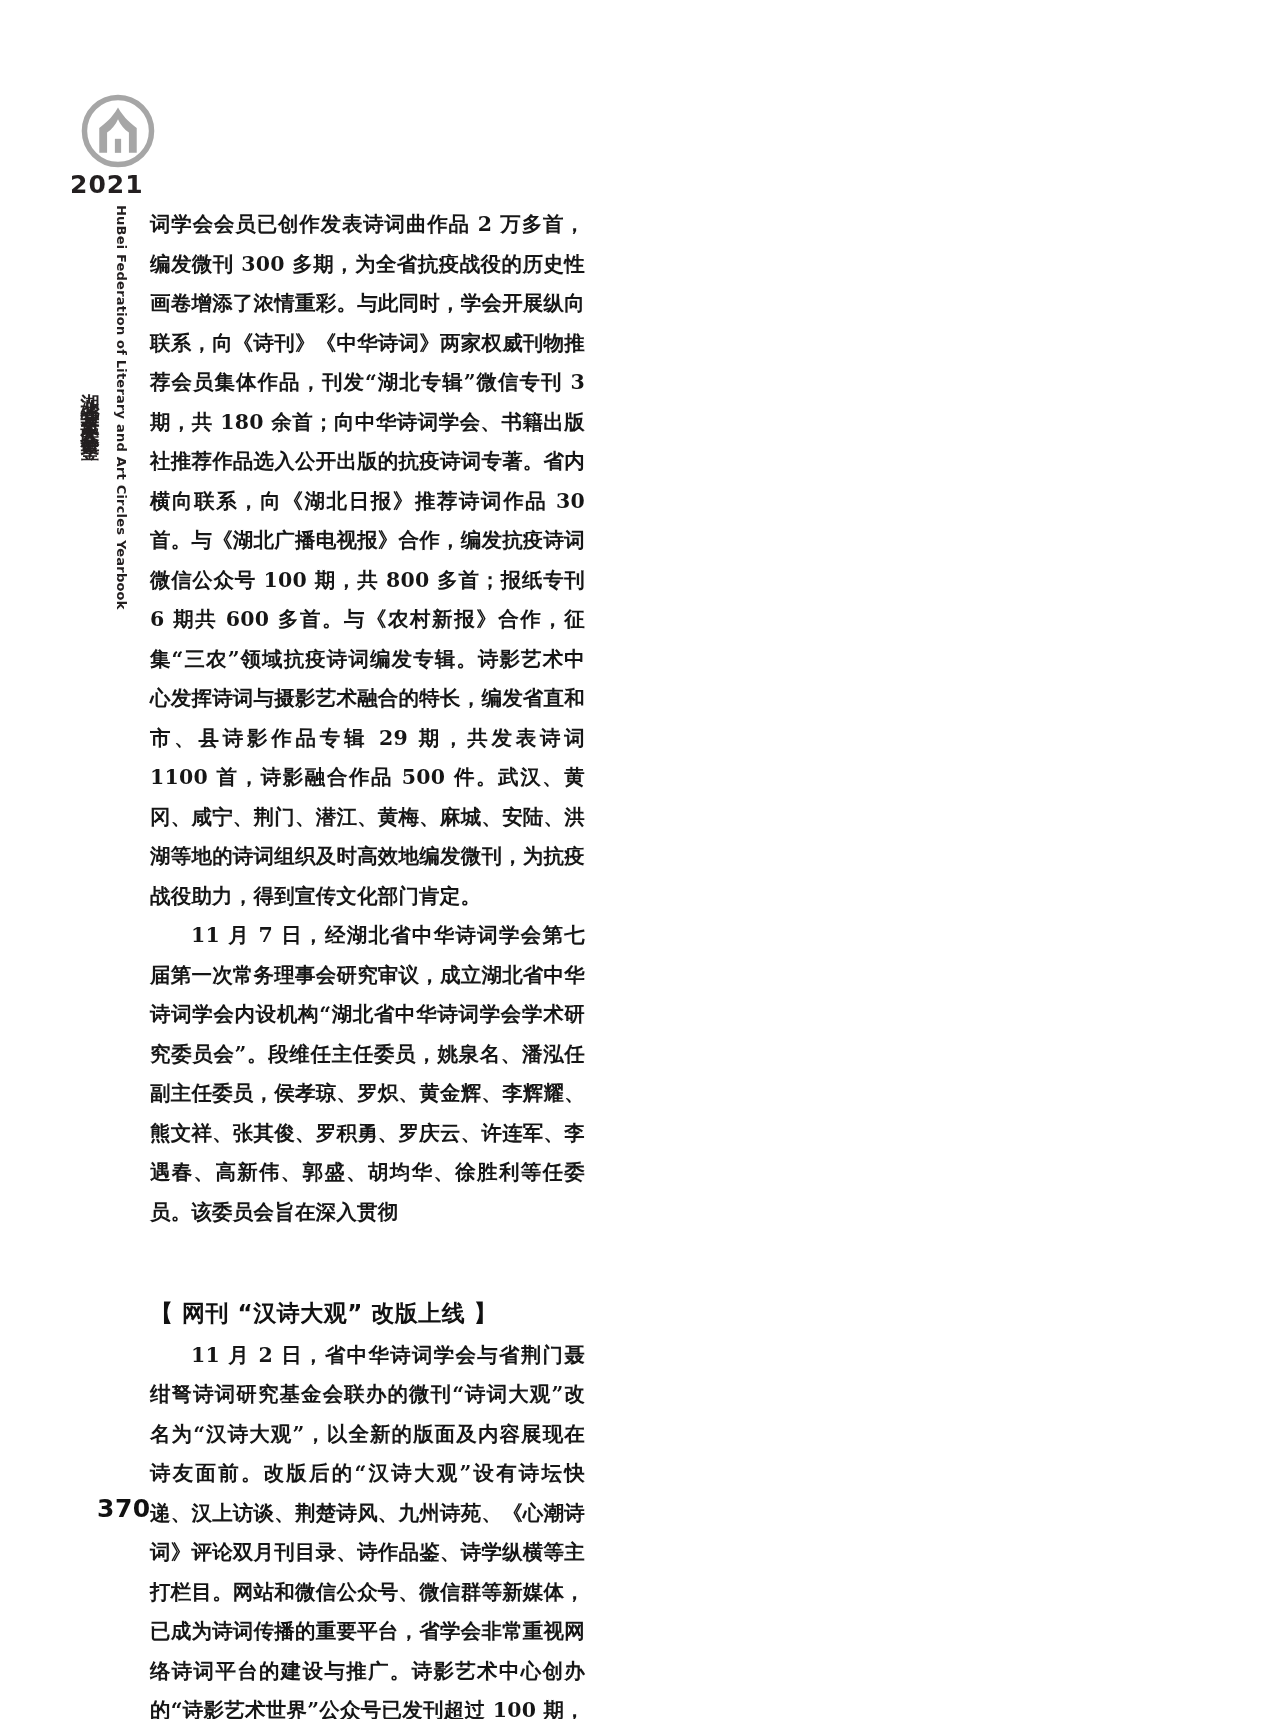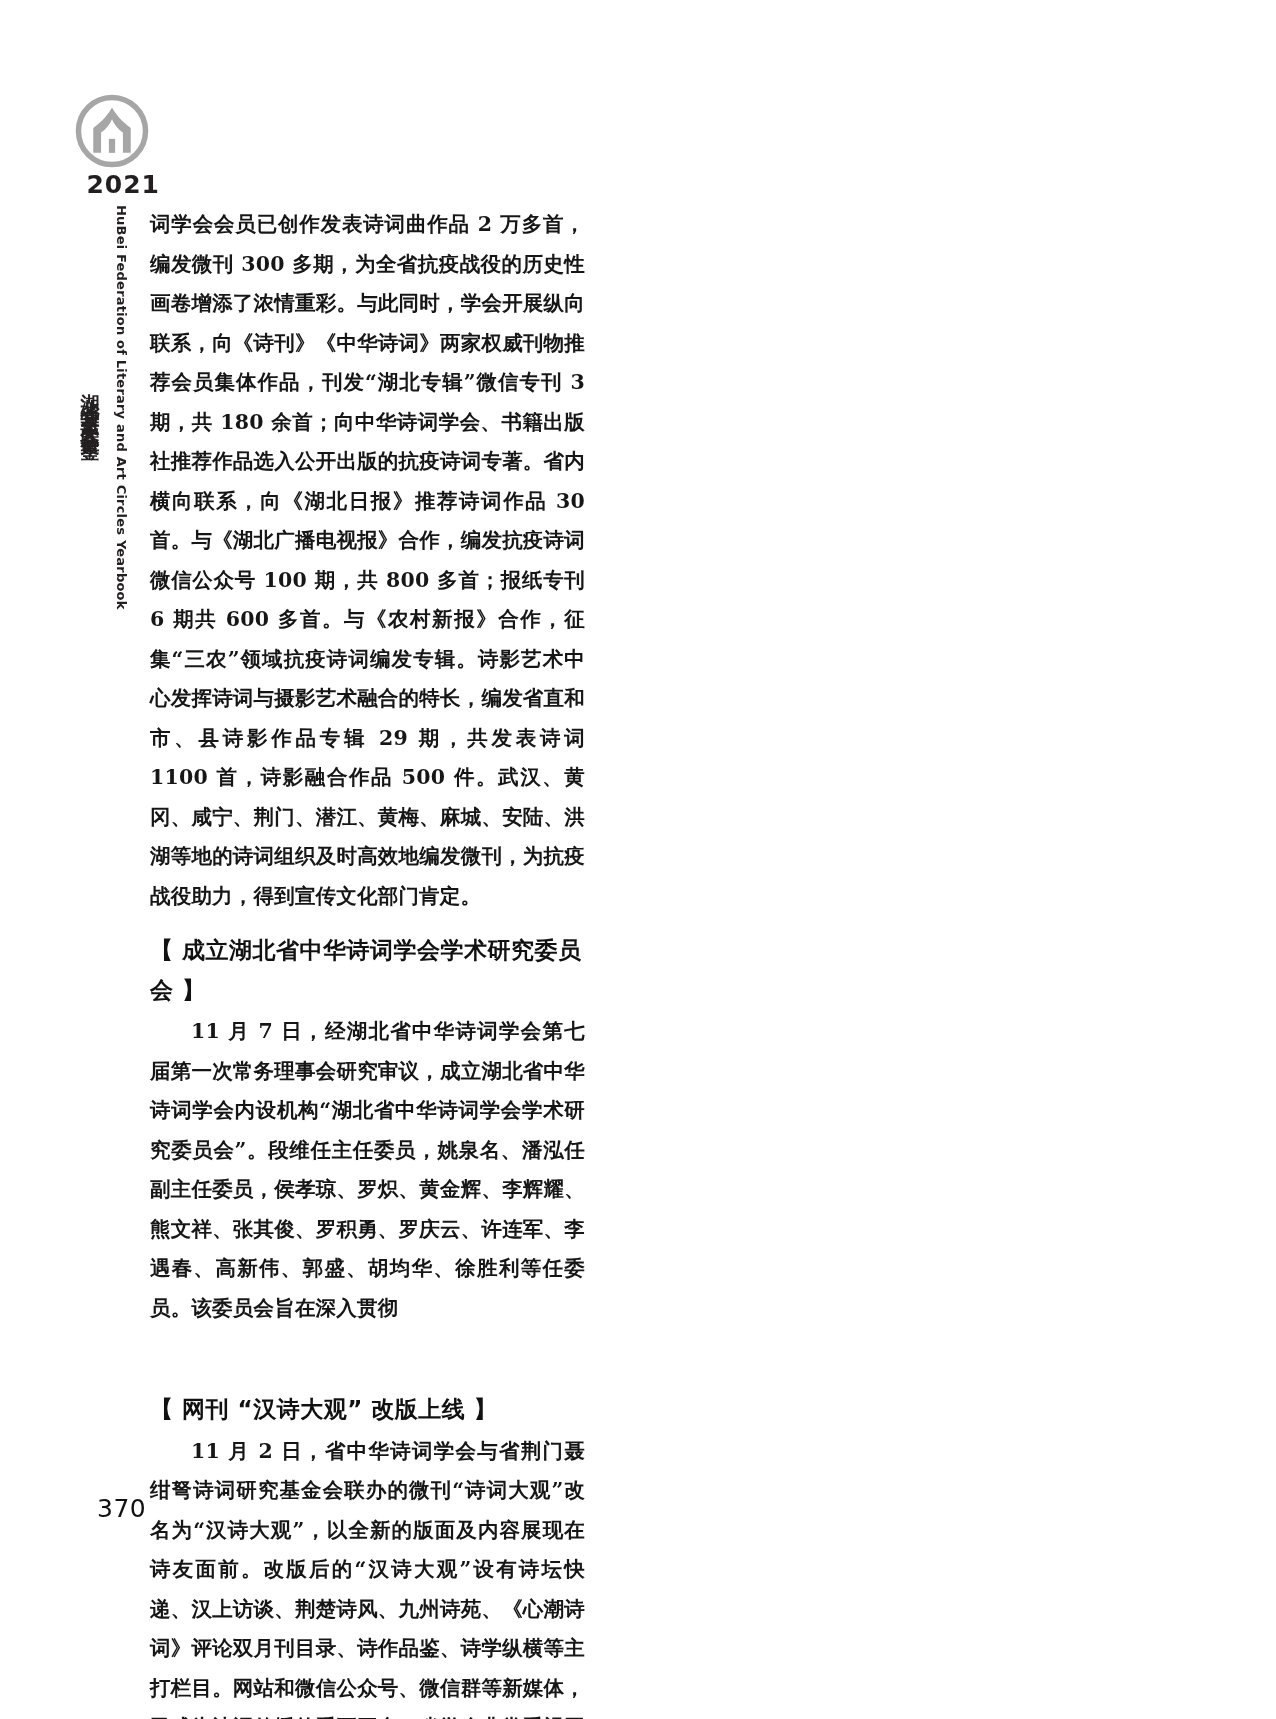--- a/index.html
+++ b/index.html
@@ -21,24 +21,24 @@
     position: absolute;
     left: 0; top: 0;
     width: 1276px;
     height: 1719px;
     background: #ffffff;
   }
 
   
   .masthead {
     position: absolute;
-    left: 64px;
+    left: 70px;
     top: 92px;
     width: 96px;
-    text-align: right;
+    text-align: left;
   }
   .logo-mark {
     width: 78px;
     height: 78px;
     margin: 0 auto;
     display: block;
   }
   .year-label {
     font-family: "DejaVu Sans", sans-serif;
     font-weight: 700;
@@ -129,21 +129,21 @@
   h2.section-heading.tight {
     margin-top: 24px;
   }
 
   
   .folio {
     position: absolute;
     left: 97px;
     top: 1494px;
     font-family: "DejaVu Sans", sans-serif;
-    font-weight: 400;
+    font-weight: 700;
     font-size: 25px;
     color: #111111;
     letter-spacing: 0.5px;
   }
 </style>
 </head>
 <body>
 
 <div class="page">
 
@@ -158,21 +158,20 @@
 
   <div class="side-banner">
     <div class="banner-cn">湖北省文学艺术界联合会年鉴</div>
     <div class="banner-en">HuBei Federation of Literary and Art Circles Yearbook</div>
   </div>
 
   <div class="columns">
 
     <div class="col">
       <p class="body-text">词学会会员已创作发表诗词曲作品 2 万多首，编发微刊 300 多期，为全省抗疫战役的历史性画卷增添了浓情重彩。与此同时，学会开展纵向联系，向《诗刊》《中华诗词》两家权威刊物推荐会员集体作品，刊发“湖北专辑”微信专刊 3 期，共 180 余首；向中华诗词学会、书籍出版社推荐作品选入公开出版的抗疫诗词专著。省内横向联系，向《湖北日报》推荐诗词作品 30 首。与《湖北广播电视报》合作，编发抗疫诗词微信公众号 100 期，共 800 多首；报纸专刊 6 期共 600 多首。与《农村新报》合作，征集“三农”领域抗疫诗词编发专辑。诗影艺术中心发挥诗词与摄影艺术融合的特长，编发省直和市、县诗影作品专辑 29 期，共发表诗词 1100 首，诗影融合作品 500 件。武汉、黄冈、咸宁、荆门、潜江、黄梅、麻城、安陆、洪湖等地的诗词组织及时高效地编发微刊，为抗疫战役助力，得到宣传文化部门肯定。</p>
-      <h2 class="section-heading">【 成立湖北省中华诗词学会学术研究委员会 】</h2>
       <p class="body-text indent">11 月 7 日，经湖北省中华诗词学会第七届第一次常务理事会研究审议，成立湖北省中华诗词学会内设机构“湖北省中华诗词学会学术研究委员会”。段维任主任委员，姚泉名、潘泓任副主任委员，侯孝琼、罗炽、黄金辉、李辉耀、熊文祥、张其俊、罗积勇、罗庆云、许连军、李遇春、高新伟、郭盛、胡均华、徐胜利等任委员。该委员会旨在深入贯彻</p>
     </div>
 
     <div class="col">
       <h2 class="section-heading tight">【 网刊 “汉诗大观” 改版上线 】</h2>
       <p class="body-text indent">11 月 2 日，省中华诗词学会与省荆门聂绀弩诗词研究基金会联办的微刊“诗词大观”改名为“汉诗大观”，以全新的版面及内容展现在诗友面前。改版后的“汉诗大观”设有诗坛快递、汉上访谈、荆楚诗风、九州诗苑、《心潮诗词》评论双月刊目录、诗作品鉴、诗学纵横等主打栏目。网站和微信公众号、微信群等新媒体，已成为诗词传播的重要平台，省学会非常重视网络诗词平台的建设与推广。诗影艺术中心创办的“诗影艺术世界”公众号已发刊超过 100 期，今年在支持市县发表抗疫作品和精准扶贫奔小康作品方面，发挥了积极作用。“鹰台诗词微刊”“楚风诗社微刊”“楚天散曲微刊”“东坡赤壁诗词微刊”等等新媒体，不仅拓展了作者、编者、读者的交流平台、创作平台、教学平台和展示平台，而且增强了学会( 诗社 )的工作活力，形成了凝聚力，扩大了中华诗词的影响力。许多基层学会也创办了公众号，开设了微信群，成为广大诗友开展诗词创作交流最活跃、最重要的平台。此外，广大诗友还在中华诗词论坛等国内诗词网站上，建立湖北诗友的社区、专栏、主页，扩大了湖北诗人、诗词的影响。</p>
     </div>
 
   </div>
 

